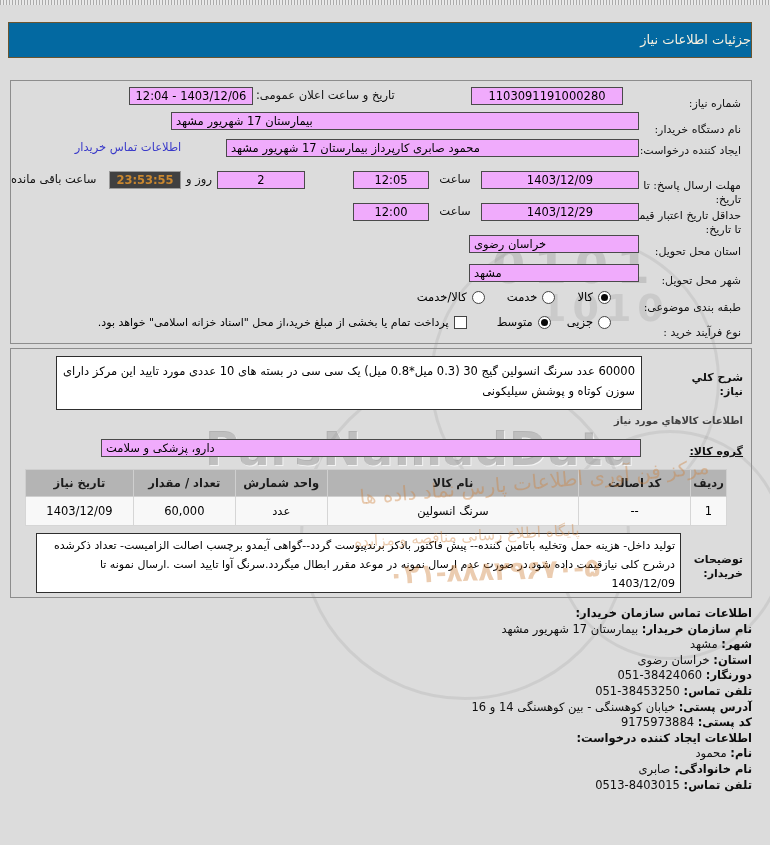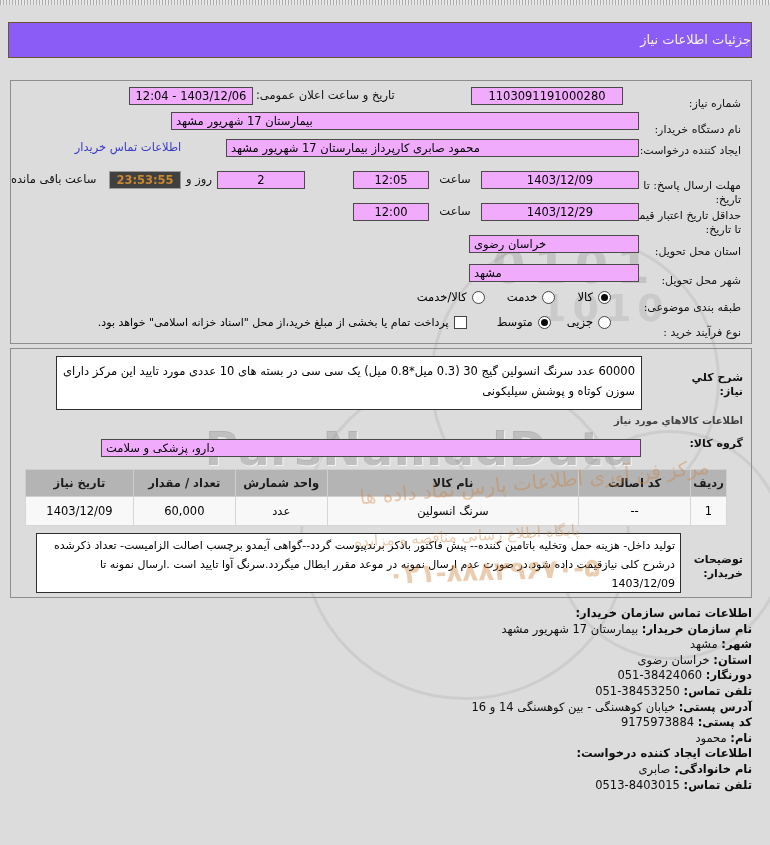--- a/index.html
+++ b/index.html
@@ -1,20 +1,20 @@
 <!DOCTYPE html>
 <html lang="fa" dir="rtl"><head>
 <meta charset="utf-8">
 <style>
   html,body{margin:0;padding:0;background:#dcdcdc;}
   *{box-sizing:border-box;font-family:"DejaVu Sans",sans-serif;}
   #screen{position:relative;width:770px;height:845px;background:#dcdcdc;overflow:hidden;direction:rtl;}
   .topstrip{position:absolute;top:0;left:0;width:770px;height:5px;
     background:repeating-linear-gradient(90deg,#ababab 0 1px,#e9e9e9 1px 3px);}
-  .titlebar{position:absolute;left:8px;top:22px;width:744px;height:36px;background:#8b5cf6;
+  .titlebar{position:absolute;left:8px;top:22px;width:744px;height:36px;background:#0369a1;
     border:1px solid #6b5530;color:#f7f1e0;font-size:13px;line-height:34px;text-align:right;
     padding-left:96px;direction:ltr;}
   .panel{position:absolute;border:1px solid #8d8d8d;z-index:2;}
   #panel1{left:10px;top:80px;width:742px;height:264px;}
   #panel2{left:10px;top:348px;width:742px;height:250px;}
   .lbl{position:absolute;right:10px;width:120px;text-align:right;font-size:11px;color:#111;line-height:14px;margin-top:8px;}
   .slbl{position:absolute;font-size:11.5px;color:#111;line-height:17px;text-align:center;}
   .vbox{position:absolute;height:18px;background:#f0abfc;border:1px solid #4a4a4a;font-size:11.5px;
     line-height:16px;padding:0 4px;overflow:hidden;white-space:nowrap;}
   .center{text-align:center;}
@@ -132,21 +132,21 @@
     </div>
   </div>
 
   <div id="panel2" class="panel">
 
     <div class="lbl boldlbl" style="top:14px;width:70px;right:8px;">شرح كلي نياز:</div>
     <div class="blk" style="left:45px;top:7px;width:586px;height:54px;">60000 عدد سرنگ انسولین گیج 30 (0.3 میل*0.8 میل) یک سی سی در بسته های 10 عددی مورد تایید این مرکز دارای سوزن کوتاه و پوشش سیلیکونی</div>
 
     <div class="sechead" style="top:66px;">اطلاعات کالاهاي مورد نیاز</div>
 
-    <div class="lbl boldlbl" style="top:80px;width:70px;right:8px;">گروه کالا:</div>
+    <div class="lbl boldlbl" style="top:88px;width:70px;right:8px;text-decoration:underline;">گروه کالا:</div>
     <div class="vbox right" style="left:90px;top:90px;width:540px;">دارو، پزشکی و سلامت</div>
 
     <table class="goods" style="right:24px;top:120px;width:702px;">
       <colgroup>
         <col style="width:36px">
           <col style="width:112px">
           <col style="width:252px">
         <col style="width:92px">
           <col style="width:102px">
           <col style="width:108px">
@@ -183,19 +183,19 @@
 
   <div id="contact">
     <div><b>اطلاعات تماس سازمان خریدار:</b></div>
     <div><b>نام سازمان خریدار:</b> <span>بیمارستان 17 شهریور مشهد</span></div>
     <div><b>شهر:</b> <span>مشهد</span></div>
     <div><b>استان:</b> <span>خراسان رضوی</span></div>
     <div><b>دورنگار:</b> <span>38424060-051</span></div>
     <div><b>تلفن تماس:</b> <span>38453250-051</span></div>
     <div><b>آدرس پستی:</b> <span>خیابان کوهسنگی - بین کوهسنگی 14 و 16</span></div>
     <div><b>کد پستی:</b> <span>9175973884</span></div>
+    <div><b>اطلاعات ایجاد کننده درخواست:</b></div>
     <div><b>نام:</b> <span>محمود</span></div>
-    <div><b>اطلاعات ایجاد کننده درخواست:</b></div>
     <div><b>نام خانوادگی:</b> <span>صابری</span></div>
     <div><b>تلفن تماس:</b> <span>8403015-0513</span></div>
   </div>
 
 </div>
 
 </body></html>

